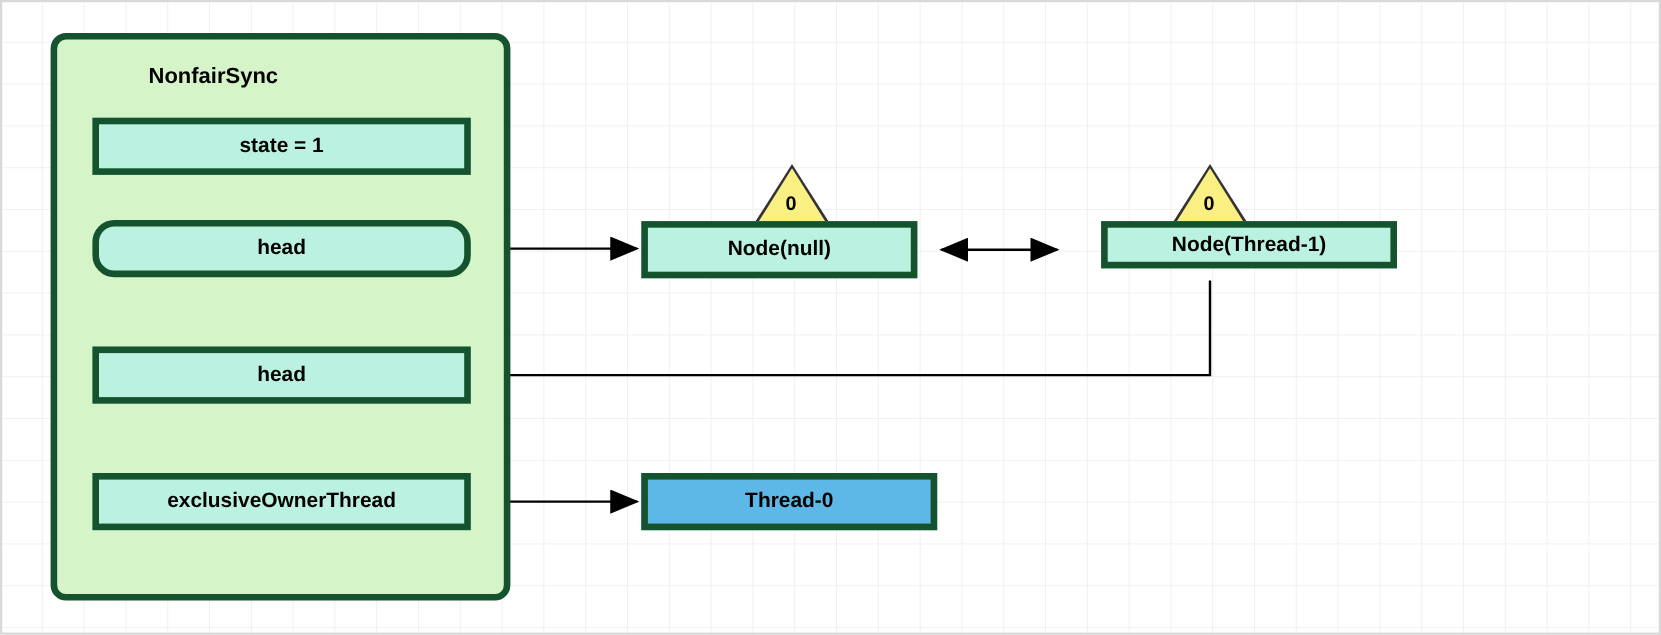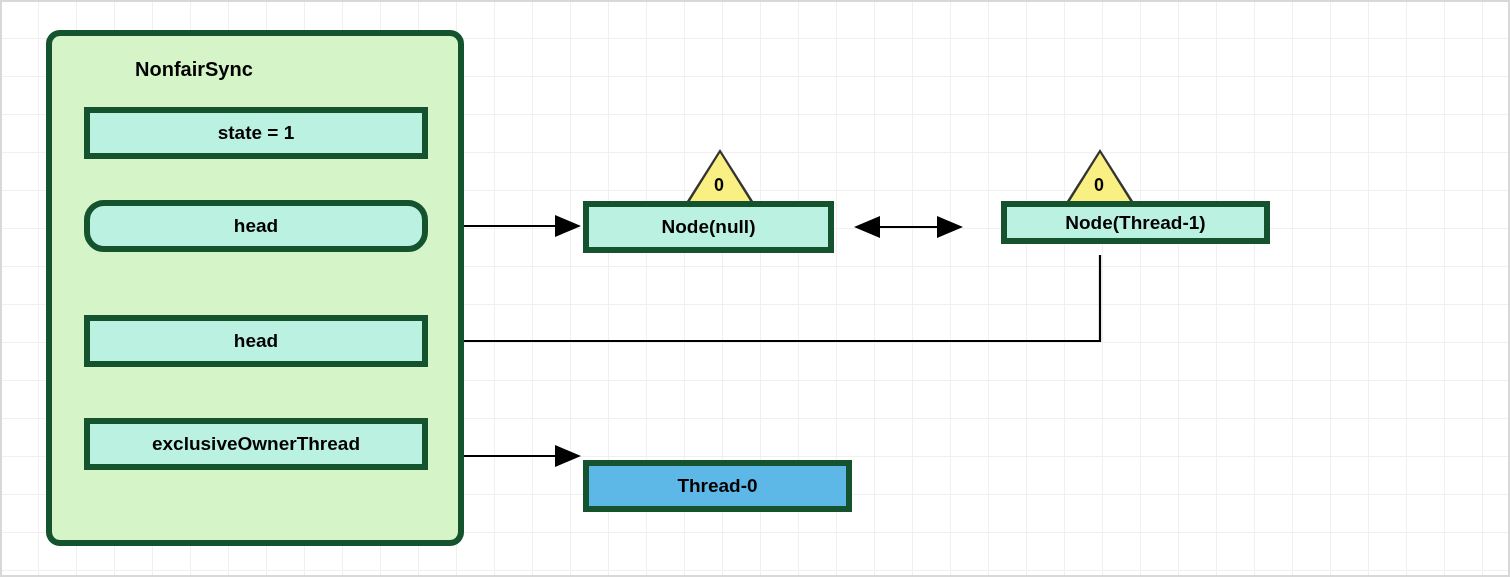--- a/index.html
+++ b/index.html
@@ -39,21 +39,20 @@
   }
   .green-container {
     background: #d5f5c9;
     border-radius: 14px;
   }
   .teal-box {
     background: #baf1e0;
   }
   .blue-box {
     background: #5db8e8;
-    margin-top: 30px;
   }
   .title {
     position: absolute;
     font-weight: bold;
     font-size: 20px;
     z-index: 3;
   }
   .triangle {
     position: absolute;
     width: 0;
@@ -101,21 +100,21 @@
 </div>
 
 <div class="box teal-box" style="left:84px; top:200px; width:344px; height:52px;border-radius:20px;">
   <span>head</span>
 </div>
 
 <div class="box teal-box" style="left:84px; top:315px; width:344px; height:52px;">
   <span>head</span>
 </div>
 
-<div class="box teal-box" style="left:84px; top:418px; width:344px; height:52px;">
+<div class="box teal-box" style="left:84px; top:430px; width:344px; height:52px;">
   <span>exclusiveOwnerThread</span>
 </div>
 
 <div class="box teal-box" style="left:583px; top:201px; width:251px; height:52px;">
   <span>Node(null)</span>
 </div>
 <div class="triangle-border" style="left:687px; top:149px;"></div>
 <div class="triangle" style="left:690px; top:153px;"></div>
 <div class="triangle-label" style="left:714px; top:175px;">0</div>
 

